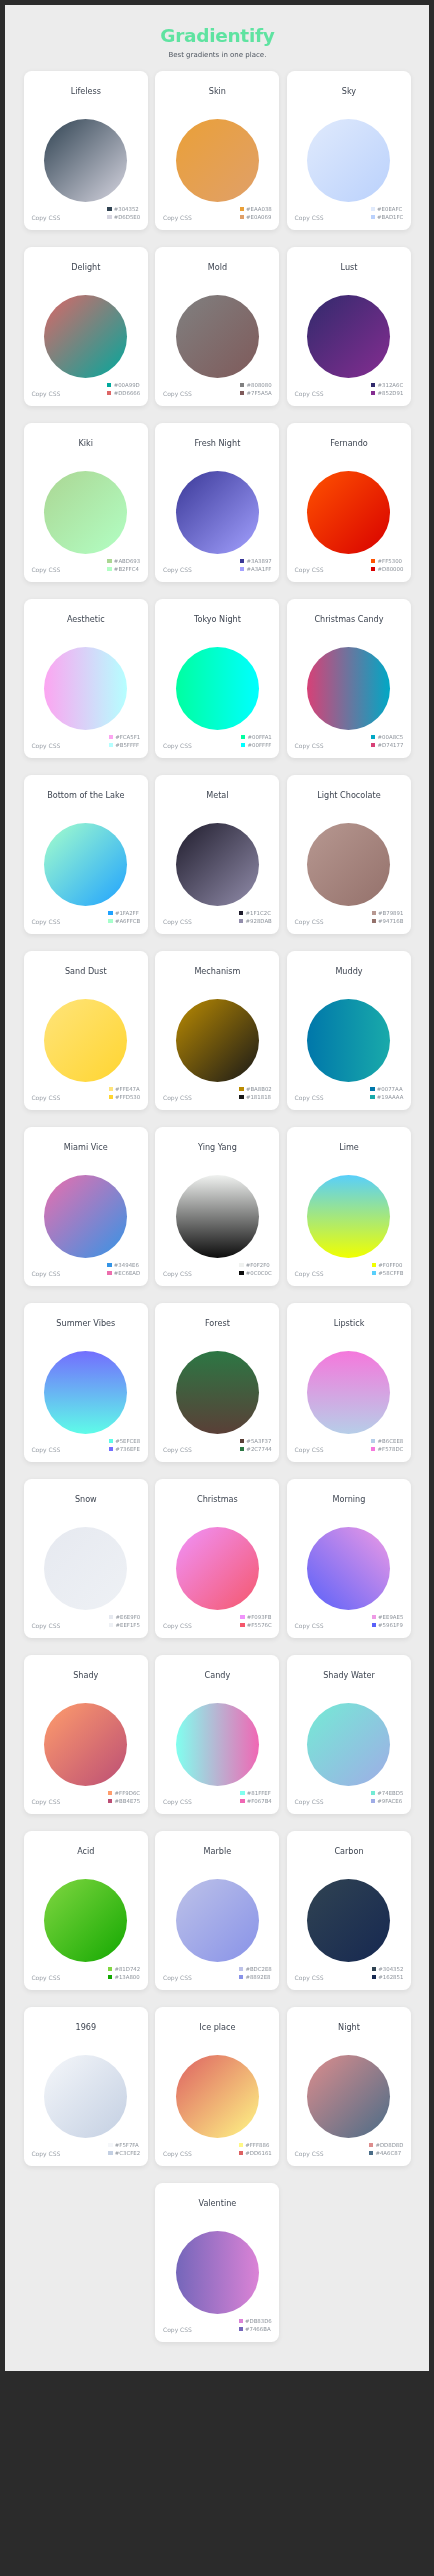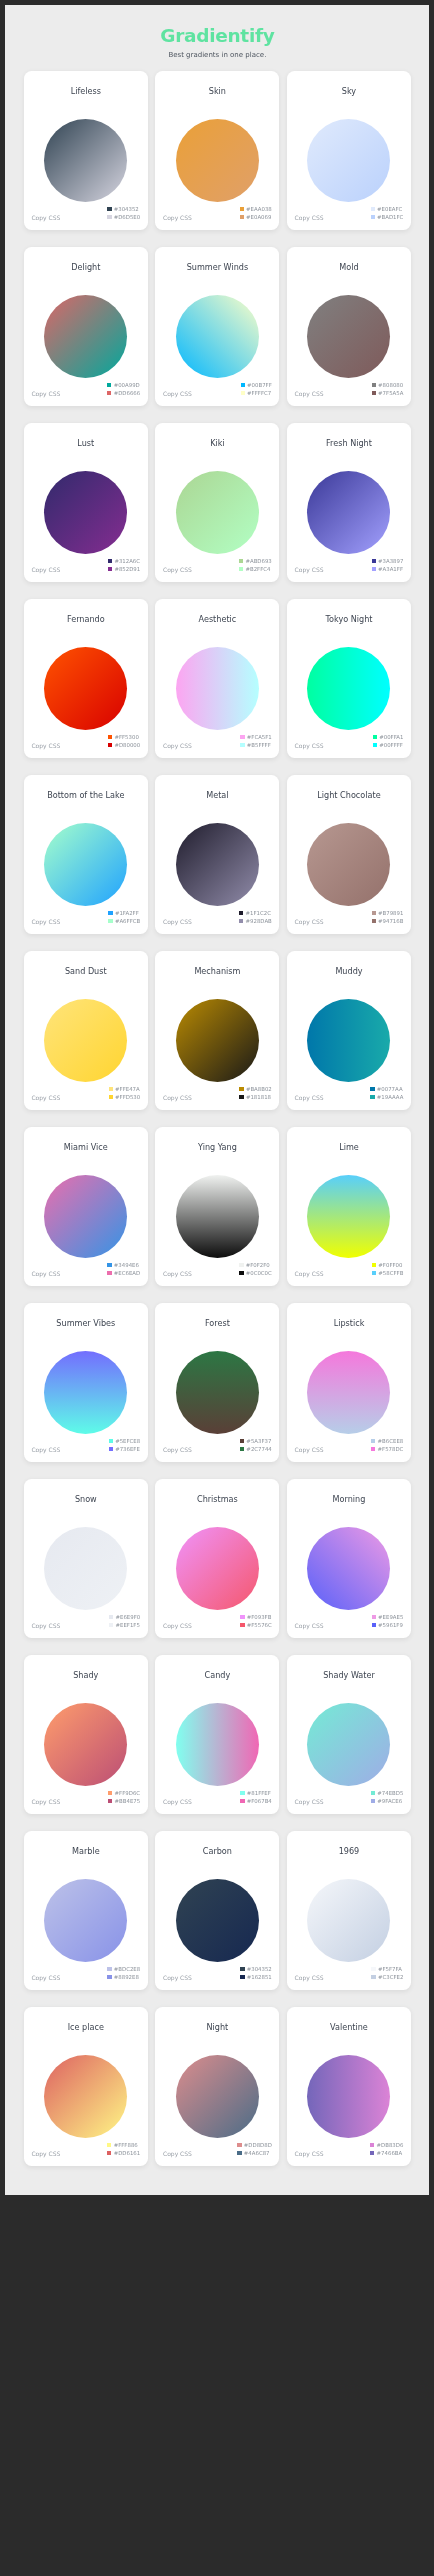--- a/index.html
+++ b/index.html
@@ -198,39 +198,20 @@
               <span class="hex-label">#00A99D</span>
             </div>
             <div class="hex-row">
               <span class="hex-chip" style="background: rgb(221, 102, 102);"></span>
               <span class="hex-label">#DD6666</span>
             </div>
           </div>
         </div>
       </div>
       <div class="card">
-        <div class="card-title">Summer Winds</div>
-        <div class="swatch-wrap">
-          <div class="swatch" style="background: linear-gradient(45deg, rgb(0, 183, 255) 0%, rgb(255, 255, 199) 100%);"></div>
-        </div>
-        <div class="card-footer">
-          <div class="copy-css">Copy CSS</div>
-          <div class="hex-list">
-            <div class="hex-row">
-              <span class="hex-chip" style="background: rgb(0, 183, 255);"></span>
-              <span class="hex-label">#00B7FF</span>
-            </div>
-            <div class="hex-row">
-              <span class="hex-chip" style="background: rgb(255, 255, 199);"></span>
-              <span class="hex-label">#FFFFC7</span>
-            </div>
-          </div>
-        </div>
-      </div>
-      <div class="card">
         <div class="card-title">Mold</div>
         <div class="swatch-wrap">
           <div class="swatch" style="background: linear-gradient(135deg, rgb(128, 128, 128) 0%, rgb(127, 90, 90) 100%);"></div>
         </div>
         <div class="card-footer">
           <div class="copy-css">Copy CSS</div>
           <div class="hex-list">
             <div class="hex-row">
               <span class="hex-chip" style="background: rgb(128, 128, 128);"></span>
               <span class="hex-label">#808080</span>
@@ -350,20 +331,39 @@
               <span class="hex-label">#00FFA1</span>
             </div>
             <div class="hex-row">
               <span class="hex-chip" style="background: rgb(0, 255, 255);"></span>
               <span class="hex-label">#00FFFF</span>
             </div>
           </div>
         </div>
       </div>
       <div class="card">
+        <div class="card-title">Christmas Candy</div>
+        <div class="swatch-wrap">
+          <div class="swatch" style="background: linear-gradient(270deg, rgb(0, 168, 197) 0%, rgb(215, 65, 119) 100%);"></div>
+        </div>
+        <div class="card-footer">
+          <div class="copy-css">Copy CSS</div>
+          <div class="hex-list">
+            <div class="hex-row">
+              <span class="hex-chip" style="background: rgb(0, 168, 197);"></span>
+              <span class="hex-label">#00A8C5</span>
+            </div>
+            <div class="hex-row">
+              <span class="hex-chip" style="background: rgb(215, 65, 119);"></span>
+              <span class="hex-label">#D74177</span>
+            </div>
+          </div>
+        </div>
+      </div>
+      <div class="card">
         <div class="card-title">Bottom of the Lake</div>
         <div class="swatch-wrap">
           <div class="swatch" style="background: linear-gradient(315deg, rgb(31, 162, 255) 0%, rgb(166, 255, 203) 100%);"></div>
         </div>
         <div class="card-footer">
           <div class="copy-css">Copy CSS</div>
           <div class="hex-list">
             <div class="hex-row">
               <span class="hex-chip" style="background: rgb(31, 162, 255);"></span>
               <span class="hex-label">#1FA2FF</span>
@@ -692,20 +692,39 @@
               <span class="hex-label">#74EBD5</span>
             </div>
             <div class="hex-row">
               <span class="hex-chip" style="background: rgb(159, 172, 230);"></span>
               <span class="hex-label">#9FACE6</span>
             </div>
           </div>
         </div>
       </div>
       <div class="card">
+        <div class="card-title">Acid</div>
+        <div class="swatch-wrap">
+          <div class="swatch" style="background: linear-gradient(135deg, rgb(129, 215, 66) 0%, rgb(19, 168, 0) 100%);"></div>
+        </div>
+        <div class="card-footer">
+          <div class="copy-css">Copy CSS</div>
+          <div class="hex-list">
+            <div class="hex-row">
+              <span class="hex-chip" style="background: rgb(129, 215, 66);"></span>
+              <span class="hex-label">#81D742</span>
+            </div>
+            <div class="hex-row">
+              <span class="hex-chip" style="background: rgb(19, 168, 0);"></span>
+              <span class="hex-label">#13A800</span>
+            </div>
+          </div>
+        </div>
+      </div>
+      <div class="card">
         <div class="card-title">Marble</div>
         <div class="swatch-wrap">
           <div class="swatch" style="background: linear-gradient(135deg, rgb(189, 194, 232) 0%, rgb(136, 146, 232) 100%);"></div>
         </div>
         <div class="card-footer">
           <div class="copy-css">Copy CSS</div>
           <div class="hex-list">
             <div class="hex-row">
               <span class="hex-chip" style="background: rgb(189, 194, 232);"></span>
               <span class="hex-label">#BDC2E8</span>

